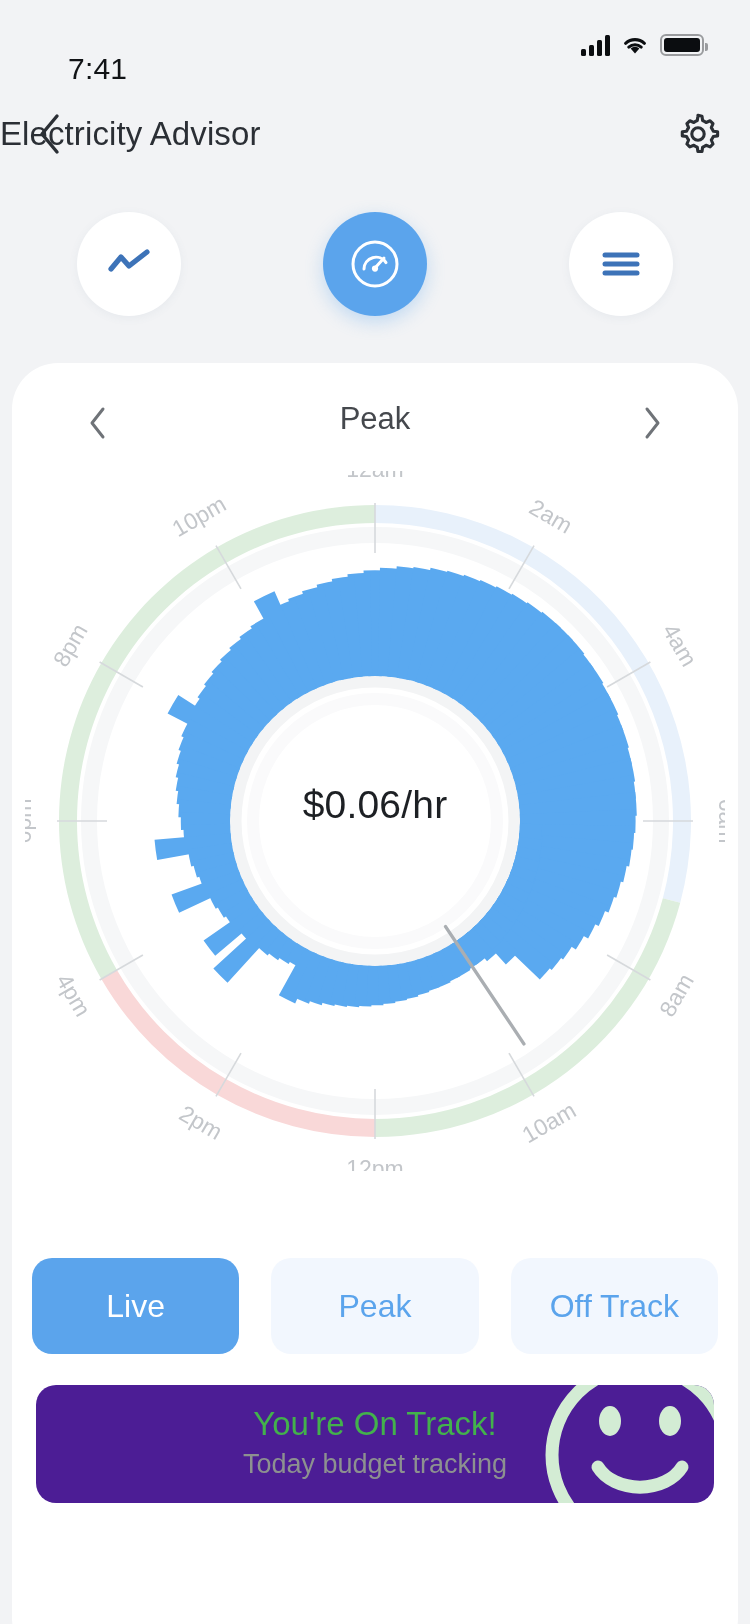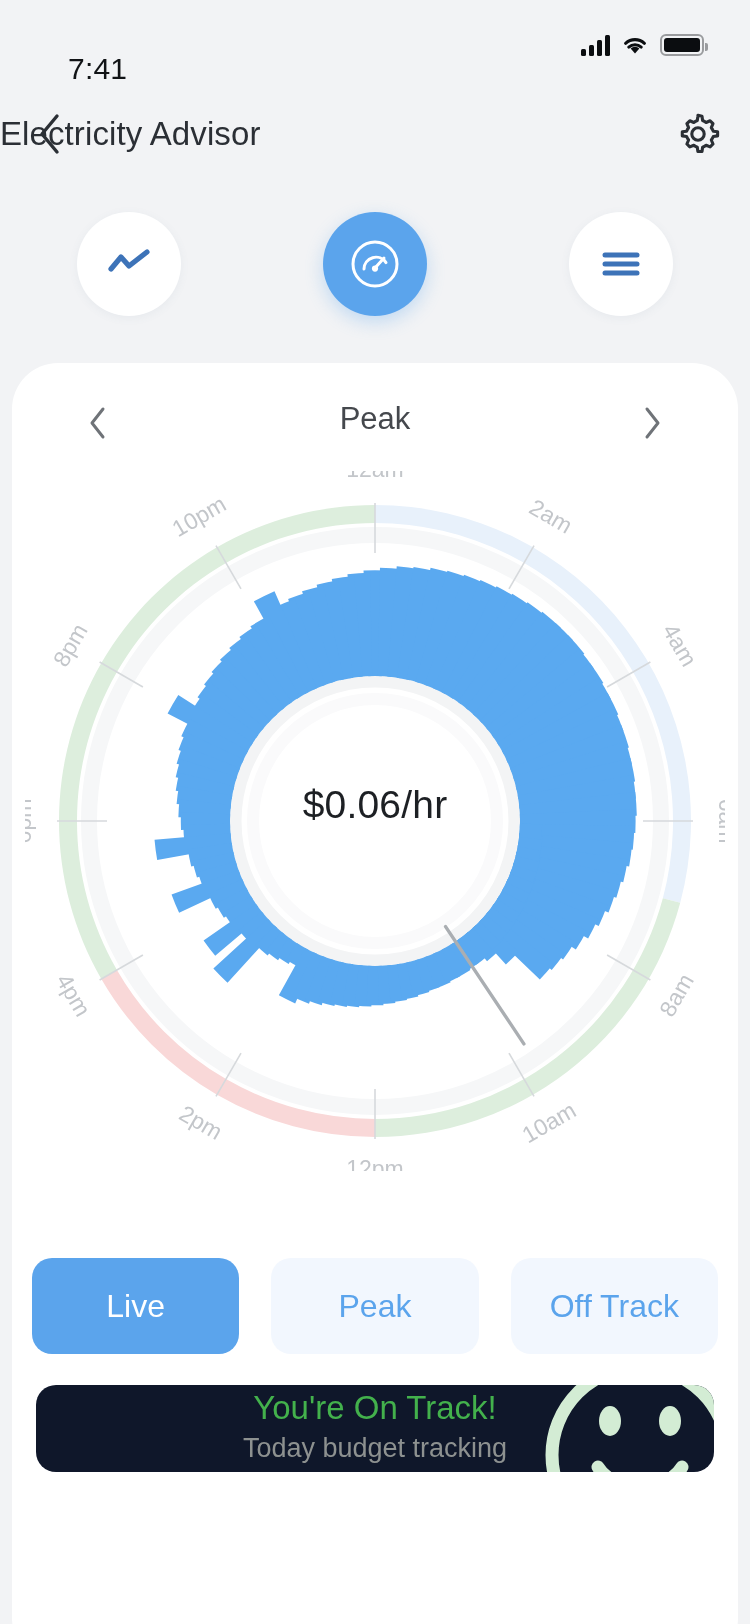--- a/index.html
+++ b/index.html
@@ -202,23 +202,23 @@
   .seg.active {
     background: #5ba4ec;
     color: #ffffff;
   }
 
   
   .banner {
     position: absolute;
     left: 24px; right: 24px;
     top: 1022px;
-    height: 87px;
+    height: 118px;
     border-radius: 20px;
-    background: #0f172a;
+    background: #4c1d95;
     overflow: hidden;
     display: flex;
     flex-direction: column;
     align-items: center;
     justify-content: center;
   }
   .banner-smiley {
     position: absolute;
     right: -44px;
     top: -26px;

